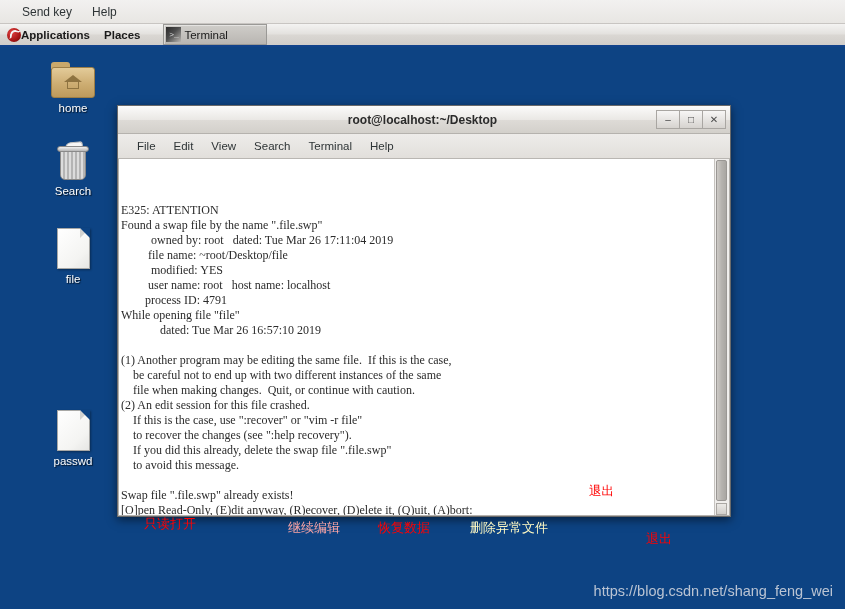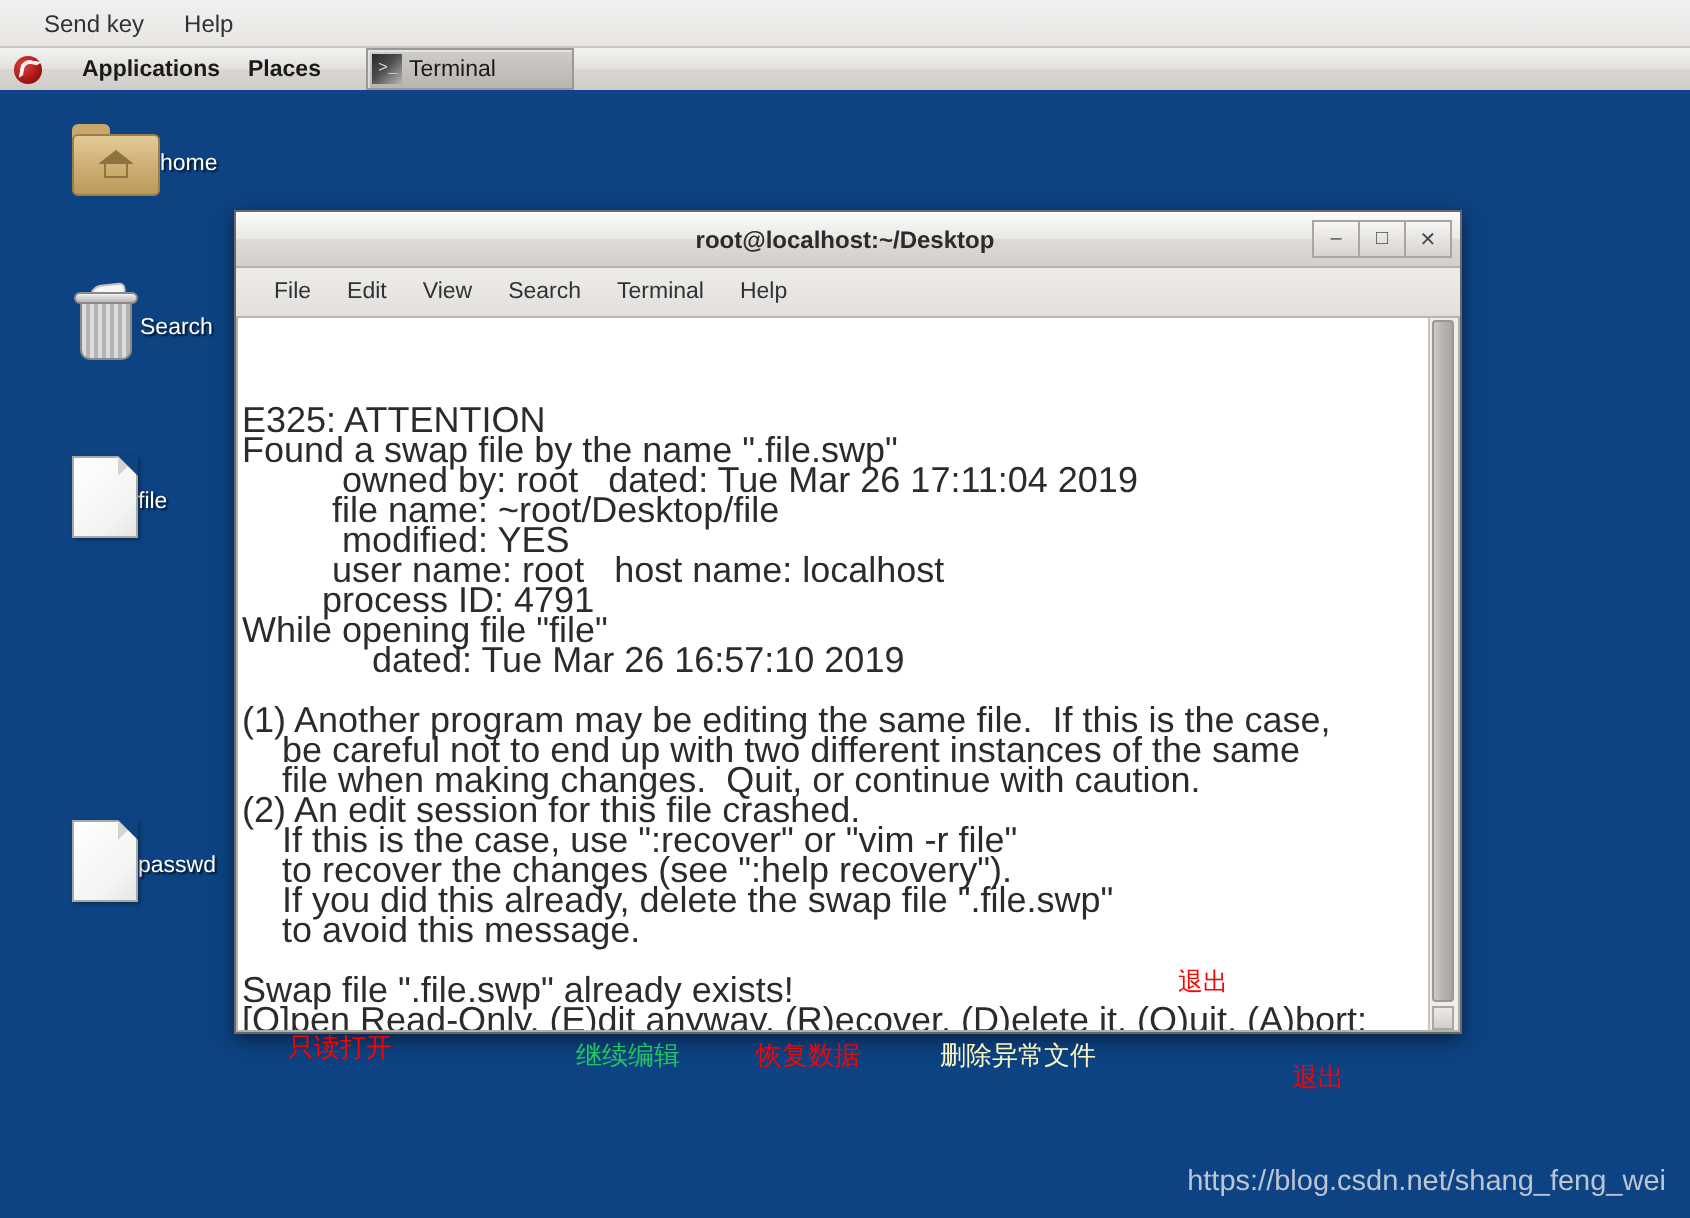--- a/index.html
+++ b/index.html
@@ -33,21 +33,21 @@
   
   #panel {
     position: absolute; left: 0; top: 24px;
     width: 845px; height: 23px;
     background: linear-gradient(to bottom, #f4f3f2 0%, #e3e1de 48%, #dad7d3 52%, #d0cdc9 100%);
     border-bottom: 2px solid #11428a;
     display: flex; align-items: center;
     box-sizing: border-box;
     font-size: 11.5px; color: #1a1a1a;
   }
-  .panel-item { padding: 0 7px; display: flex; align-items: center; gap: 20px; height: 100%; cursor: default; white-space: nowrap;}
+  .panel-item { padding: 0 7px; display: flex; align-items: center; gap: 0; height: 100%; cursor: default; white-space: nowrap;}
   .panel-item.bold { font-weight: bold; }
   #fedora-logo {
     width: 14px; height: 14px; border-radius: 50%;
     background: radial-gradient(circle at 35% 32%, #e04040 0%, #a51414 62%, #5a0a0a 100%);
     position: relative; flex: none;
   }
   #fedora-logo::after{
     content:""; position:absolute; left:3px; top:2px; width:6px; height:6px;
     border:2px solid #f3f3f3; border-right-color:transparent; border-bottom-color:transparent;
     border-radius: 50% 0 0 0; transform: rotate(10deg);
@@ -95,21 +95,21 @@
   }
   .ico-user::after{
     content:""; position:absolute; left:3px; top:9px; width:0; height:0;
     border-style:solid; border-width:4px 3px 0 0; border-color:#3a3a3a transparent transparent transparent;
   }
   .ico-user i{ position:absolute; left:3.5px; top:4px; width:6px; height:1.5px; background:#e6e4e1;}
 
   
   .desk-icon {
     position: absolute; width: 74px;
-    display: flex; align-items: center;
+    display: flex; flex-direction: column; align-items: center;
     cursor: default;
   }
   .desk-icon .lbl {
     margin-top: 4px; font-size: 11.5px; color: #ffffff;
     text-shadow: 1px 1px 1px rgba(0,0,0,.75);
     white-space: nowrap;
   }
   
   .ico-folder { width: 44px; height: 36px; position: relative; }
   .ico-folder .tab {
@@ -207,22 +207,22 @@
     box-sizing: border-box;
   }
   #term-menubar .mi { font-size: 11.5px; color: #2e3436; padding: 2px 9px; cursor: default; }
   #term-body {
     flex: 1; display: flex; background: #ffffff;
     border: 1px solid #b4b1ad; border-top: none; box-sizing: border-box;
     overflow: hidden; position: relative;
   }
   #term-screen {
     flex: 1; position: relative; background: #ffffff;
-    font-family: Liberation Sans, sans-serif;
-    font-size: 18px; line-height: 15px;
+    font-family: Liberation Serif, serif;
+    font-size: 12px; line-height: 15px;
     color: #2b2b2b; padding: 8px 0 0 2px;
     white-space: pre; overflow: hidden;
   }
   #term-lines { position: absolute; left: 2px; top: 44px; }
   #term-lines .tline { height: 15px; white-space: pre; }
   #scrollbar-track {
     width: 14px; flex: none; background: #f0eeec;
     border-left: 1px solid #c6c3bf; position: relative;
   }
   #scrollbar-thumb {
@@ -342,20 +342,20 @@
       <div id="scrollbar-track">
         <div id="scrollbar-thumb"></div>
         <div class="sb-step" style="bottom:0;"></div>
       </div>
     </div>
   </div>
 
   <div id="annotation-layer">
       <div class="annot inside" style="left: 589px; top: 483px; color: rgb(255, 0, 0);">退出</div>
       <div class="annot" style="left: 144px; top: 515px; color: rgb(255, 0, 0);">只读打开</div>
-      <div class="annot" style="left: 288px; top: 519px; color: #22c55e;">继续编辑</div>
+      <div class="annot" style="left: 288px; top: 519px; color: #fca5a5;">继续编辑</div>
       <div class="annot" style="left: 378px; top: 519px; color: rgb(255, 0, 0);">恢复数据</div>
       <div class="annot" style="left: 470px; top: 519px; color: #fef9c3;">删除异常文件</div>
       <div class="annot" style="left: 646px; top: 530px; color: rgb(255, 0, 0);">退出</div>
     </div>
 
   <div id="watermark">https://blog.csdn.net/shang_feng_wei</div>
 </div>
 
 </body></html>

